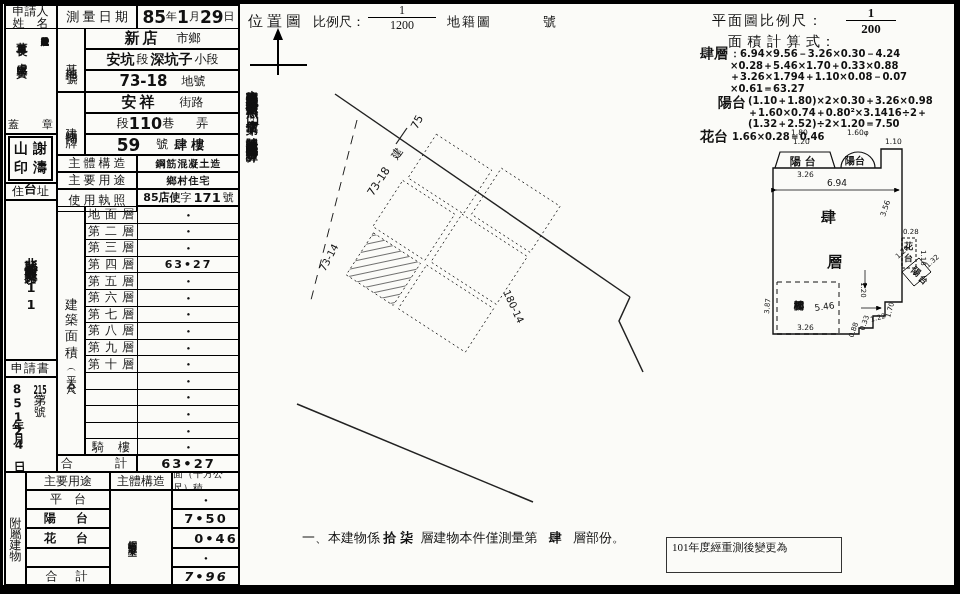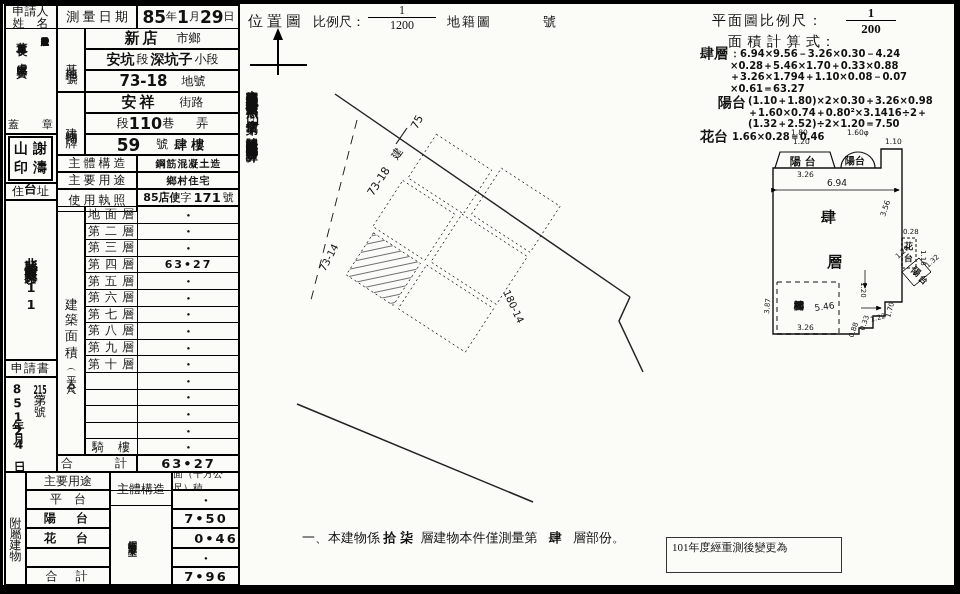--- a/index.html
+++ b/index.html
@@ -183,21 +183,21 @@
   <div class="c" style="left:137px;top:455px;width:103px;height:17px;">
       <span class="hw bigval">63•27</span>
     </div>
 
   <div class="c" style="left:4px;top:472px;width:22px;height:114px;">
     <span class="v p" style="font-size:12px;letter-spacing:11px;">附屬建物</span>
   </div>
   <div class="c" style="left:26px;top:472px;width:84px;height:18px;font-size:12px;">
       <span class="p">主要用途</span>
     </div>
-  <div class="c" style="left:110px;top:472px;width:62px;height:34px;font-size:12px;">
+  <div class="c" style="left:110px;top:472px;width:62px;height:18px;font-size:12px;">
       <span class="p">主體構造</span>
     </div>
   <div class="c" style="left:172px;top:472px;width:68px;height:18px;font-size:10px;">
       <span class="p">面（平方公尺）積</span>
     </div>
 
   <div class="c" style="left:26px;top:490px;width:84px;height:19px;font-size:12px;">
       <span class="p">平　台</span>
     </div>
   <div class="c" style="left:26px;top:509px;width:84px;height:19px;font-size:12px;">
@@ -222,21 +222,21 @@
     </div>
   <div class="c" style="left:172px;top:509px;width:68px;height:19px;">
       <span class="hw bigval">7•50</span>
     </div>
   <div class="c" style="left:172px;top:528px;width:68px;height:20px;padding-left:20px;">
       <span class="hw bigval">0•46</span>
     </div>
   <div class="c" style="left:172px;top:548px;width:68px;height:19px;">
       <span class="dot">•</span>
     </div>
-  <div class="c" style="left:172px;top:567px;width:68px;height:19px;">
+  <div class="c" style="left:172px;top:567px;width:68px;height:19px;font-style:italic;">
       <span class="hw bigval">7•96</span>
     </div>
 
   <span class="abs p" style="left:248px;top:12px;font-size:15px;letter-spacing:4px;">位置圖</span>
   <span class="abs p" style="left:313px;top:13px;font-size:13px;">比例尺：</span>
   <div class="abs frac" style="left:368px;top:4px;width:68px;font-size:12px;">
     <span>1</span>
     <span class="bar"></span>
     <span>1200</span>
   </div>

